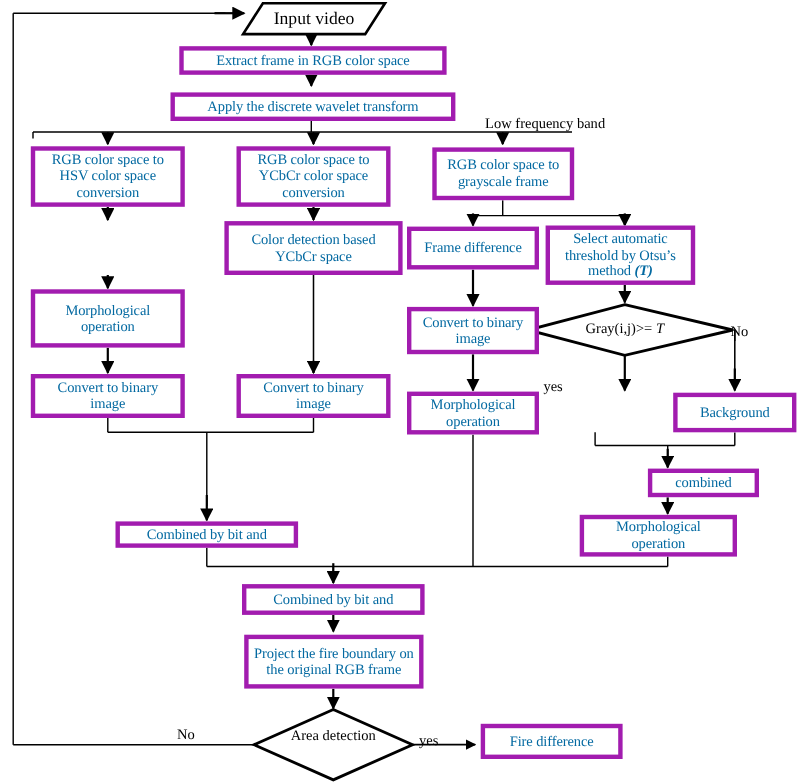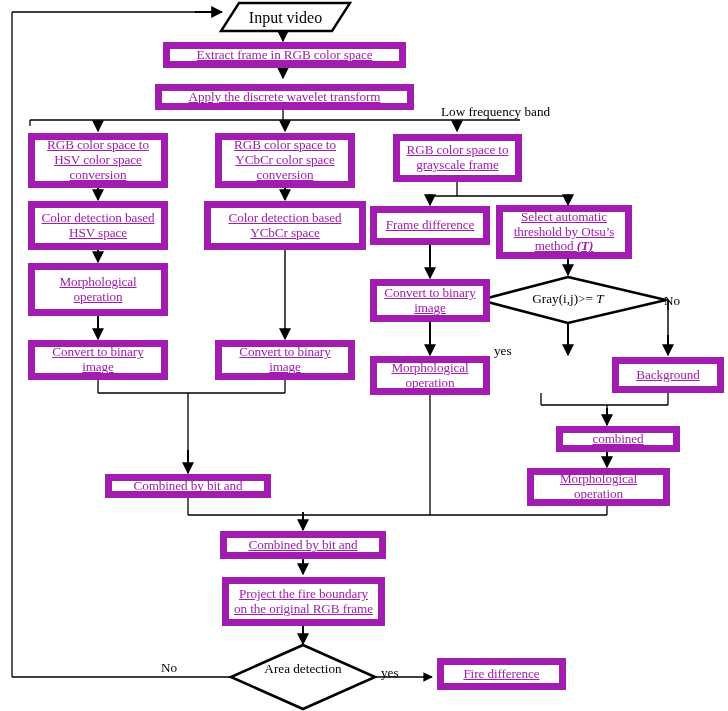--- a/index.html
+++ b/index.html
@@ -21,32 +21,31 @@
   #flow-svg {
     position: absolute;
     left: 0;
     top: 0;
     width: 728px;
     height: 711px;
   }
   .node {
     position: absolute;
     box-sizing: border-box;
-    border: 7px solid #a21caf;
+    border: 4px solid #a21caf;
     background: #ffffff;
     display: flex;
     align-items: center;
     justify-content: center;
     text-align: center;
     font-size: 13.2px;
     line-height: 1.12;
-    color: #a21caf;
+    color: #0369a1;
     padding: 1px 3px;
     letter-spacing: -0.1px;
-    text-decoration: underline;
   }
   .label {
     position: absolute;
     font-size: 13.2px;
     color: #000000;
     white-space: nowrap;
     background: transparent;
     margin-top: 12px;
   }
   .diamond-text {
@@ -240,23 +239,20 @@
   </div>
 
   <div class="node" style="left:28px; top:133px; width:140px; height:55px;">
     <span>RGB color space to HSV color space conversion</span>
   </div>
 
   <div class="node" style="left:393px; top:134px; width:129px; height:48px;">
     <span>RGB color space to grayscale frame</span>
   </div>
 
-  <div class="node" style="left:28px; top:201px; width:140px; height:49px;">
-    <span>Color detection based HSV space</span>
-  </div>
 
   <div class="node" style="left:204px; top:201px; width:162px; height:49px;">
     <span>Color detection based YCbCr space</span>
   </div>
 
   <div class="node" style="left:496px; top:205px; width:136px; height:54px;">
     <span><span>Select automatic threshold by Otsu’s method </span><span class="italic-bold">(T)</span></span>
   </div>
 
   <div class="node" style="left:370px; top:206px; width:120px; height:39px;">
@@ -293,21 +289,21 @@
 
   <div class="node" style="left:370px; top:356px; width:120px; height:39px;">
     <span>Morphological operation</span>
   </div>
 
 
   <div class="node" style="left:612px; top:357px; width:112px; height:36px;">
     <span>Background</span>
   </div>
 
-  <div class="node" style="left:556px; top:426px; width:124px; height:26px;">
+  <div class="node" style="left:589px; top:426px; width:101px; height:26px;">
     <span>combined</span>
   </div>
 
   <div class="node" style="left:527px; top:468px; width:143px; height:38px;">
     <span>Morphological operation</span>
   </div>
 
   <div class="node" style="left:105px; top:474px; width:166px; height:24px;">
     <span>Combined by bit and</span>
   </div>

